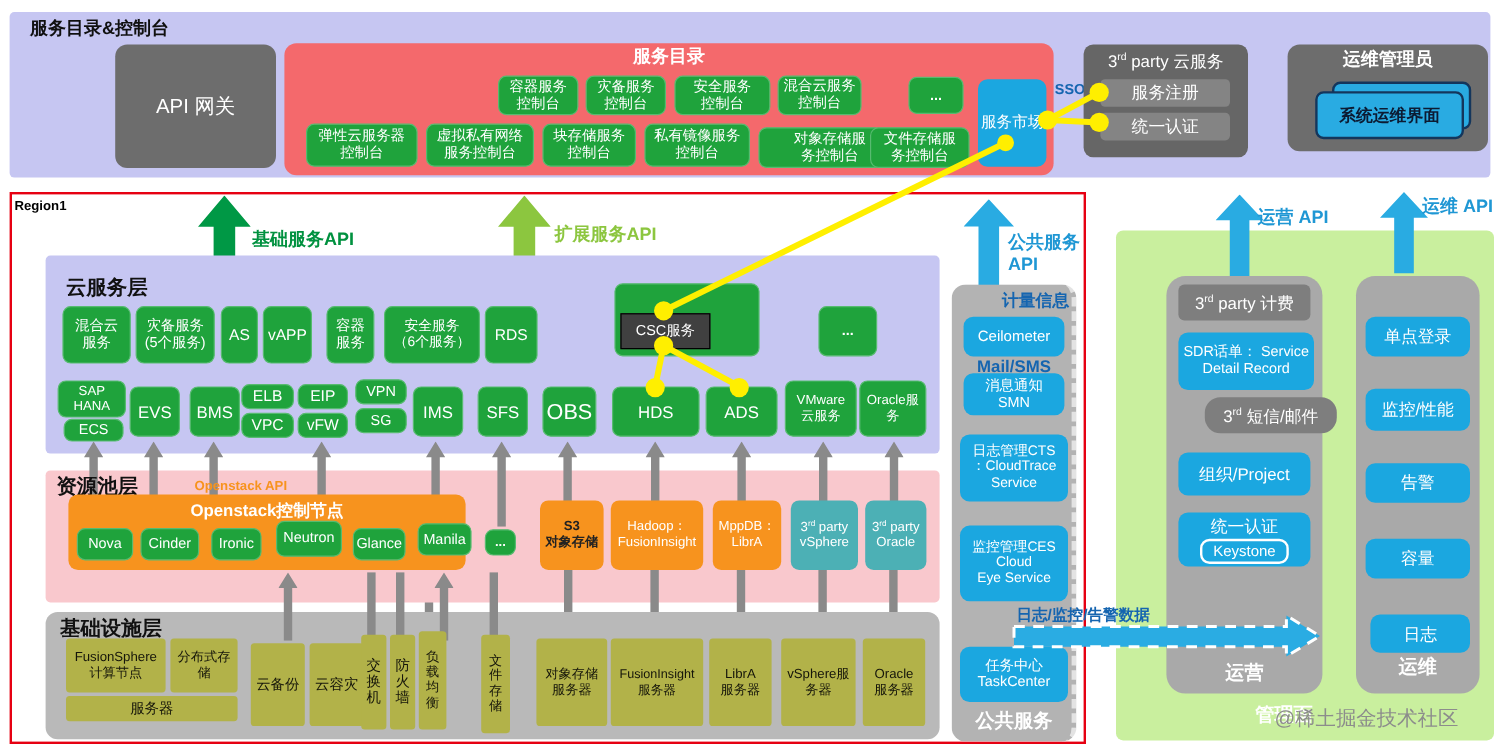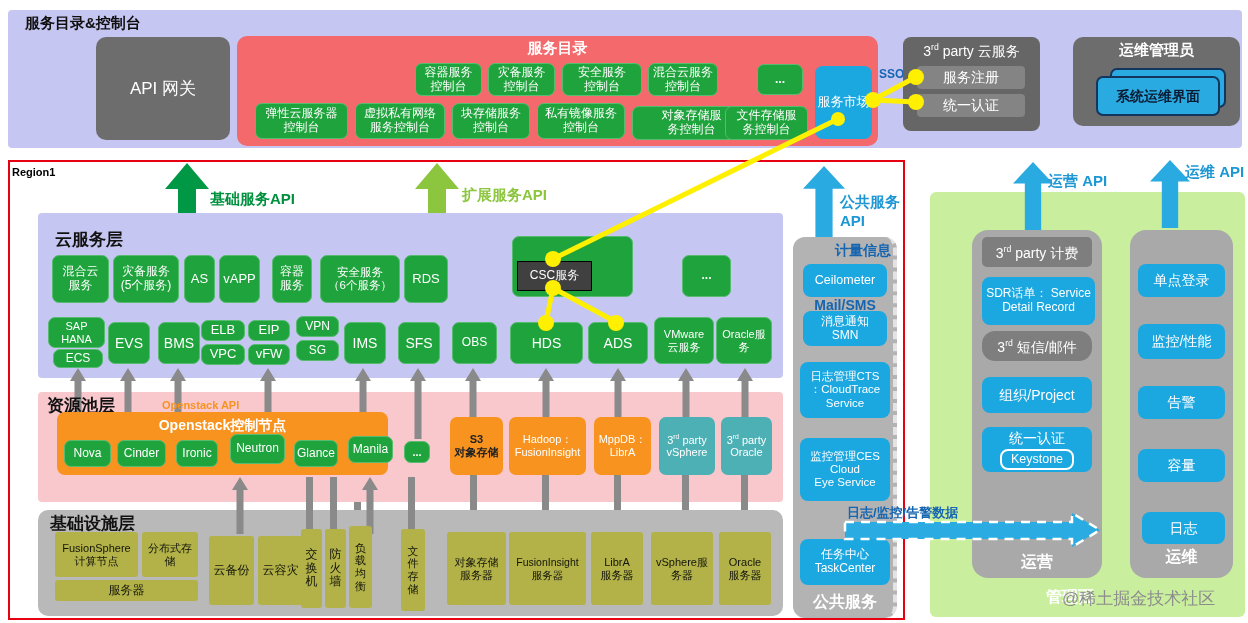--- a/index.html
+++ b/index.html
@@ -26,21 +26,21 @@
 
   <div class="abs" style="left:237px;top:36px;width:641px;height:110px;background:#f4696c;border-radius:10px;"></div>
   <div class="abs t bold" style="left:237px;top:39px;width:641px;height:18px;color:#fff;font-size:15px;">服务目录</div>
 
   <div class="abs t green" style="left:415px;top:63px;width:67px;height:33px;font-size:12px;">容器服务
 控制台</div>
   <div class="abs t green" style="left:488px;top:63px;width:67px;height:33px;font-size:12px;">灾备服务
 控制台</div>
   <div class="abs t green" style="left:562px;top:63px;width:80px;height:33px;font-size:12px;">安全服务
 控制台</div>
-  <div class="abs t green" style="left:648px;top:63px;width:70px;height:33px;font-size:12px;">混合云服务
+  <div class="abs t green" style="left:648px;top:63px;width:70px;height:33px;font-size:12px;font-family:Liberation Mono, monospace;">混合云服务
 控制台</div>
   <div class="abs t green bold" style="left:757px;top:64px;width:46px;height:31px;font-size:12px;">...</div>
   <div class="abs t blue" style="left:815px;top:66px;width:57px;height:73px;font-size:13px;border-radius:8px;">服务市场</div>
 
   <div class="abs t green" style="left:255px;top:103px;width:93px;height:36px;font-size:12px;">弹性云服务器
 控制台</div>
   <div class="abs t green" style="left:355px;top:103px;width:90px;height:36px;font-size:12px;text-align:center;">虚拟私有网络
 服务控制台</div>
   <div class="abs t green" style="left:452px;top:103px;width:78px;height:36px;font-size:12px;">块存储服务
 控制台</div>
@@ -106,21 +106,21 @@
   <div class="abs t green" style="left:108px;top:322px;width:42px;height:42px;font-size:14px;z-index:3;">EVS</div>
   <div class="abs t green" style="left:158px;top:322px;width:42px;height:42px;font-size:14px;z-index:3;">BMS</div>
   <div class="abs t green" style="left:201px;top:320px;width:44px;height:21px;font-size:13px;z-index:3;">ELB</div>
   <div class="abs t green" style="left:201px;top:344px;width:44px;height:21px;font-size:13px;z-index:3;">VPC</div>
   <div class="abs t green" style="left:248px;top:320px;width:42px;height:21px;font-size:13px;z-index:3;">EIP</div>
   <div class="abs t green" style="left:248px;top:344px;width:42px;height:21px;font-size:13px;z-index:3;">vFW</div>
   <div class="abs t green" style="left:296px;top:316px;width:43px;height:21px;font-size:12px;z-index:3;">VPN</div>
   <div class="abs t green" style="left:296px;top:340px;width:43px;height:21px;font-size:12px;z-index:3;">SG</div>
   <div class="abs t green" style="left:344px;top:322px;width:42px;height:42px;font-size:14px;z-index:3;">IMS</div>
   <div class="abs t green" style="left:398px;top:322px;width:42px;height:42px;font-size:14px;z-index:3;">SFS</div>
-  <div class="abs t green" style="left:452px;top:322px;width:45px;height:42px;font-size:12px;z-index:3;">OBS</div>
+  <div class="abs t green" style="left:452px;top:322px;width:45px;height:42px;font-size:18px;z-index:3;">OBS</div>
   <div class="abs t green" style="left:510px;top:322px;width:73px;height:42px;font-size:14px;z-index:3;">HDS</div>
   <div class="abs t green" style="left:588px;top:322px;width:60px;height:42px;font-size:14px;z-index:3;">ADS</div>
   <div class="abs t green" style="left:654px;top:317px;width:60px;height:47px;font-size:11px;z-index:3;">VMware
 云服务</div>
   <div class="abs t green" style="left:716px;top:317px;width:56px;height:47px;font-size:11px;z-index:3;">Oracle服
 务</div>
 
   <svg class="abs" style="left:70px;top:368px;width:16px;height:71px;z-index:2;" viewBox="0 0 16 71" preserveAspectRatio="none">
       <polygon points="8,0 16,13 11.5,13 11.5,71 4.5,71 4.5,13 0,13" fill="#8a8a8a"></polygon>
     </svg>
@@ -258,21 +258,21 @@
       <polygon points="22,0 44,26 31,26 31,82 13,82 13,26 0,26" fill="#29abe2"></polygon>
     </svg>
   <div class="abs bold" style="left:1185px;top:163px;font-size:15px;color:#1f97d4;z-index:2;">运维 API</div>
 
   <div class="abs" style="left:972px;top:230px;width:130px;height:348px;background:#a9a9a9;border-radius:16px;z-index:2;"></div>
   <div class="abs t darkbox" style="left:982px;top:237px;width:110px;height:30px;font-size:14px;z-index:3;">
     <span><span>3</span><sup>rd</sup><span> party 计费</span></span>
   </div>
   <div class="abs t blue" style="left:982px;top:277px;width:113px;height:48px;font-size:12px;z-index:3;">SDR话单： Service
 Detail Record</div>
-  <div class="abs t darkbox" style="left:982px;top:331px;width:110px;height:30px;font-size:14px;z-index:3;border-radius:13px;">
+  <div class="abs t darkbox" style="left:1004px;top:331px;width:110px;height:30px;font-size:14px;z-index:3;border-radius:13px;">
     <span><span>3</span><sup>rd</sup><span> 短信/邮件</span></span>
   </div>
   <div class="abs t blue" style="left:982px;top:377px;width:110px;height:36px;font-size:14px;z-index:3;">组织/Project</div>
   <div class="abs blue" style="left:982px;top:427px;width:110px;height:45px;z-index:3;"></div>
   <div class="abs t" style="left:982px;top:429px;width:110px;height:18px;color:#fff;font-size:14px;z-index:4;">统一认证</div>
   <div class="abs t" style="left:1000px;top:449px;width:74px;height:21px;border:2px solid #fff;border-radius:8px;color:#fff;font-size:12.5px;z-index:4;">Keystone</div>
   <div class="abs t bold" style="left:972px;top:551px;width:130px;height:22px;color:#fff;font-size:16px;z-index:3;">运营</div>
 
   <div class="abs" style="left:1130px;top:230px;width:103px;height:348px;background:#a9a9a9;border-radius:16px;z-index:2;"></div>
   <div class="abs t blue" style="left:1138px;top:264px;width:87px;height:33px;font-size:14px;z-index:3;">单点登录</div>

